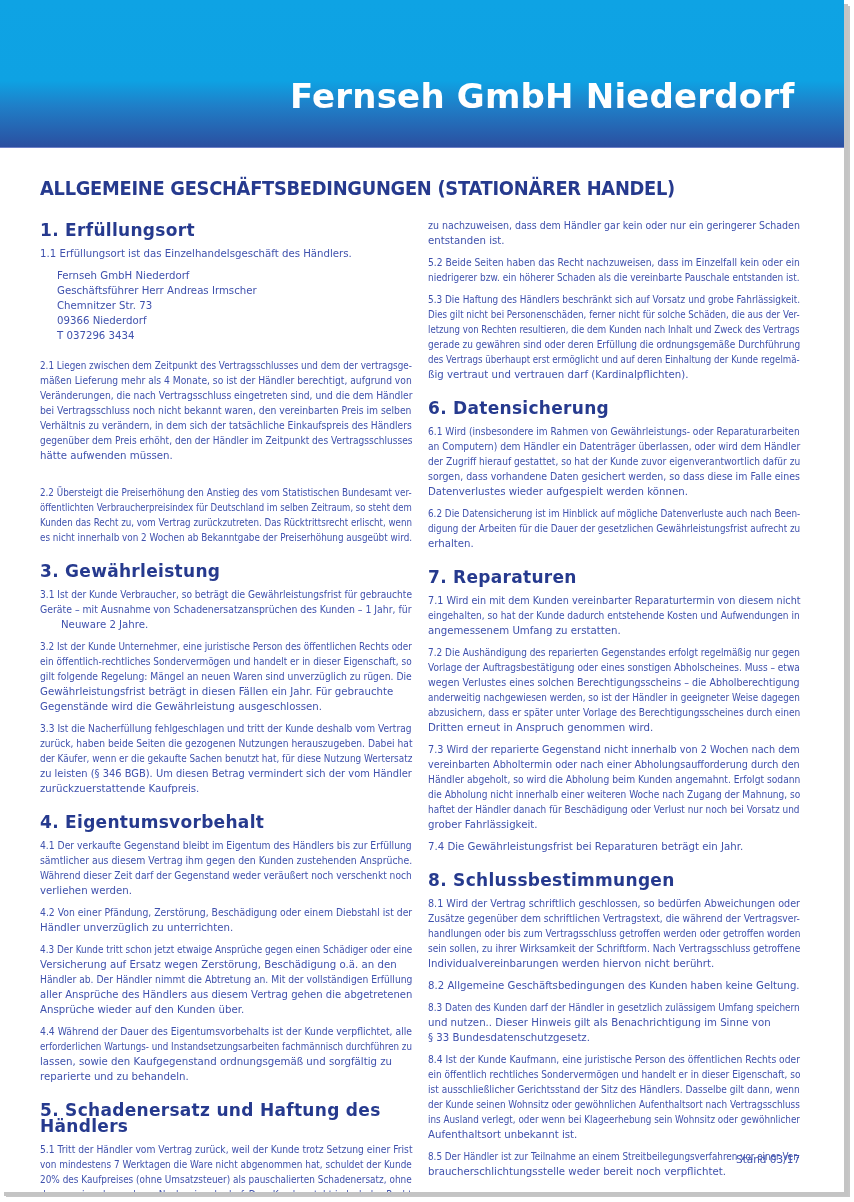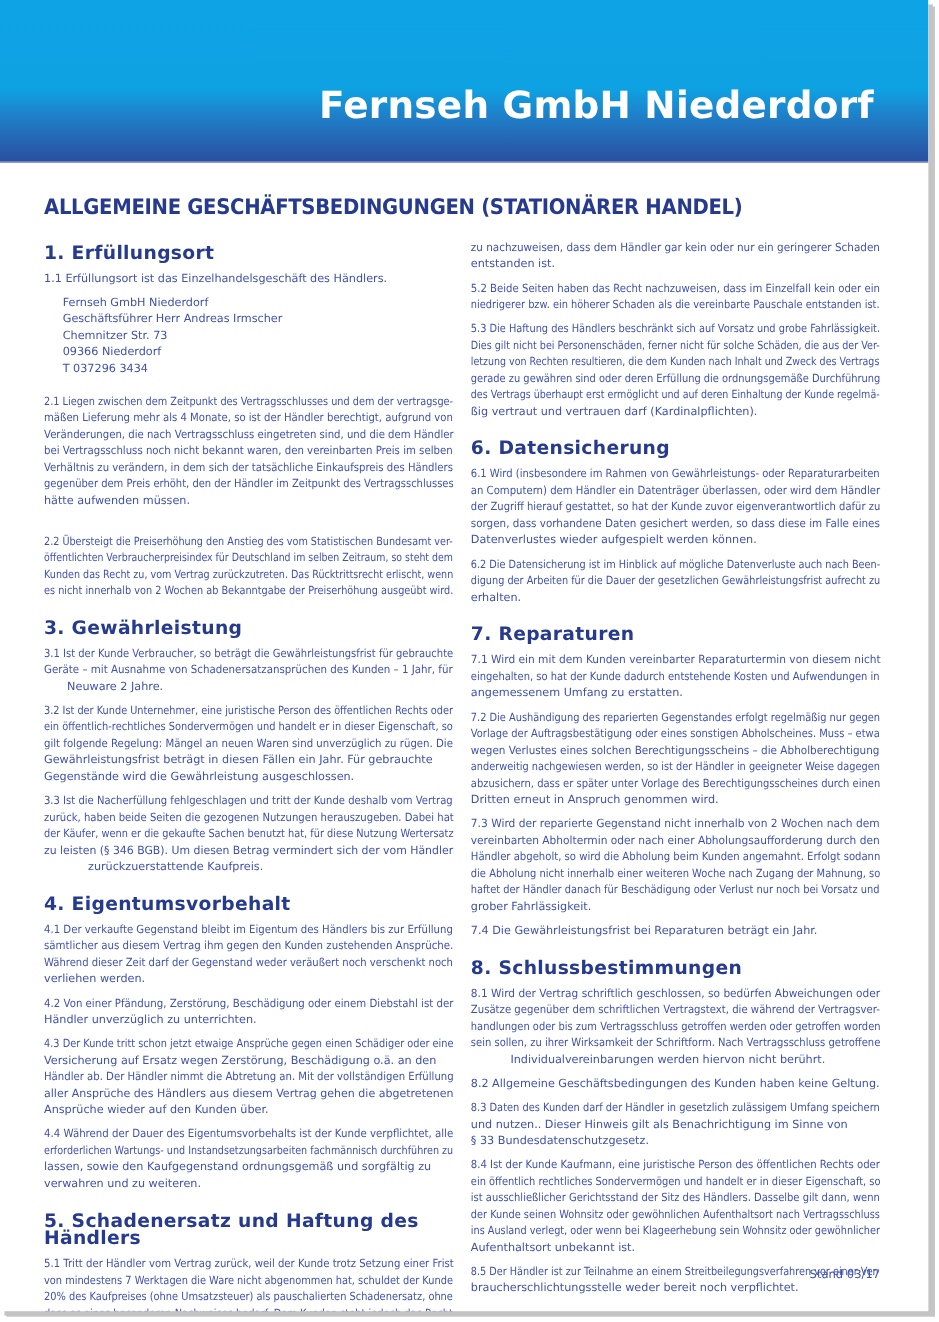--- a/index.html
+++ b/index.html
@@ -141,21 +141,21 @@
         <span class="ln" style="display: block; transform-origin: left center; transform: scaleX(0.879); width: max-content;">ein öffentlich-rechtliches Sondervermögen und handelt er in dieser Eigenschaft, so</span>
         <span class="ln" style="display: block; transform-origin: left center; transform: scaleX(0.907); width: max-content;">gilt folgende Regelung: Mängel an neuen Waren sind unverzüglich zu rügen. Die</span>
         <span class="ln" style="display: block; width: max-content;">Gewährleistungsfrist beträgt in diesen Fällen ein Jahr. Für gebrauchte</span>
         <span class="ln" style="display: block; width: max-content; text-align: right;">Gegenstände wird die Gewährleistung ausgeschlossen.</span>
       </div>
     <div class="para">
         <span class="ln" style="display: block; transform-origin: left center; transform: scaleX(0.894); width: max-content;">3.3 Ist die Nacherfüllung fehlgeschlagen und tritt der Kunde deshalb vom Vertrag</span>
         <span class="ln" style="display: block; transform-origin: left center; transform: scaleX(0.899); width: max-content;">zurück, haben beide Seiten die gezogenen Nutzungen herauszugeben. Dabei hat</span>
         <span class="ln" style="display: block; transform-origin: left center; transform: scaleX(0.873); width: max-content;">der Käufer, wenn er die gekaufte Sachen benutzt hat, für diese Nutzung Wertersatz</span>
         <span class="ln" style="display: block; transform-origin: left center; transform: scaleX(0.971); width: max-content;">zu leisten (§ 346 BGB). Um diesen Betrag vermindert sich der vom Händler</span>
-        <span class="ln" style="display: block; width: max-content; margin-left: 40px;">zurückzuerstattende Kaufpreis.</span>
+        <span class="ln" style="display: block; width: max-content;">zurückzuerstattende Kaufpreis.</span>
       </div>
     <div class="gap-s"></div>
 
     <div class="sec-h">4. Eigentumsvorbehalt</div>
     <div class="para">
         <span class="ln" style="display: block; transform-origin: left center; transform: scaleX(0.905); width: max-content;">4.1 Der verkaufte Gegenstand bleibt im Eigentum des Händlers bis zur Erfüllung</span>
         <span class="ln" style="display: block; transform-origin: left center; transform: scaleX(0.914); width: max-content;">sämtlicher aus diesem Vertrag ihm gegen den Kunden zustehenden Ansprüche.</span>
         <span class="ln" style="display: block; transform-origin: left center; transform: scaleX(0.894); width: max-content;">Während dieser Zeit darf der Gegenstand weder veräußert noch verschenkt noch</span>
         <span class="ln" style="display: block; width: max-content;">verliehen werden.</span>
       </div>
@@ -167,21 +167,21 @@
         <span class="ln" style="display: block; transform-origin: left center; transform: scaleX(0.871); width: max-content;">4.3 Der Kunde tritt schon jetzt etwaige Ansprüche gegen einen Schädiger oder eine</span>
         <span class="ln" style="display: block; width: max-content;">Versicherung auf Ersatz wegen Zerstörung, Beschädigung o.ä. an den</span>
         <span class="ln" style="display: block; transform-origin: left center; transform: scaleX(0.903); width: max-content;">Händler ab. Der Händler nimmt die Abtretung an. Mit der vollständigen Erfüllung</span>
         <span class="ln" style="display: block; transform-origin: left center; transform: scaleX(0.984); width: max-content;">aller Ansprüche des Händlers aus diesem Vertrag gehen die abgetretenen</span>
         <span class="ln" style="display: block; width: max-content;">Ansprüche wieder auf den Kunden über.</span>
       </div>
     <div class="para">
         <span class="ln" style="display: block; transform-origin: left center; transform: scaleX(0.91); width: max-content;">4.4 Während der Dauer des Eigentumsvorbehalts ist der Kunde verpflichtet, alle</span>
         <span class="ln" style="display: block; transform-origin: left center; transform: scaleX(0.857); width: max-content;">erforderlichen Wartungs- und Instandsetzungsarbeiten fachmännisch durchführen zu</span>
         <span class="ln" style="display: block; width: max-content;">lassen, sowie den Kaufgegenstand ordnungsgemäß und sorgfältig zu</span>
-        <span class="ln" style="display: block; width: max-content;">verwahren und zu weiteren.</span>
+        <span class="ln" style="display: block; width: max-content;">reparierte und zu behandeln.</span>
       </div>
     <div class="gap-s"></div>
 
     <div class="sec-h">5. Schadenersatz und Haftung des Händlers</div>
     <div class="para">
         <span class="ln" style="display: block; transform-origin: left center; transform: scaleX(0.901); width: max-content;">5.1 Tritt der Händler vom Vertrag zurück, weil der Kunde trotz Setzung einer Frist</span>
         <span class="ln" style="display: block; transform-origin: left center; transform: scaleX(0.875); width: max-content;">von mindestens 7 Werktagen die Ware nicht abgenommen hat, schuldet der Kunde</span>
         <span class="ln" style="display: block; transform-origin: left center; transform: scaleX(0.877); width: max-content;">20% des Kaufpreises (ohne Umsatzsteuer) als pauschalierten Schadenersatz, ohne</span>
         <span class="ln" style="display: block; transform-origin: left center; transform: scaleX(0.879); width: max-content;">dass es eines besonderen Nachweises bedarf. Dem Kunden steht jedoch das Recht</span>
       </div>
@@ -247,21 +247,21 @@
         <span class="ln" style="display: block; width: max-content;">7.4 Die Gewährleistungsfrist bei Reparaturen beträgt ein Jahr.</span>
       </div>
     <div class="gap-s"></div>
 
     <div class="sec-h">8. Schlussbestimmungen</div>
     <div class="para">
         <span class="ln" style="display: block; transform-origin: left center; transform: scaleX(0.944); width: max-content;">8.1 Wird der Vertrag schriftlich geschlossen, so bedürfen Abweichungen oder</span>
         <span class="ln" style="display: block; transform-origin: left center; transform: scaleX(0.903); width: max-content;">Zusätze gegenüber dem schriftlichen Vertragstext, die während der Vertragsver-</span>
         <span class="ln" style="display: block; transform-origin: left center; transform: scaleX(0.884); width: max-content;">handlungen oder bis zum Vertragsschluss getroffen werden oder getroffen worden</span>
         <span class="ln" style="display: block; transform-origin: left center; transform: scaleX(0.892); width: max-content;">sein sollen, zu ihrer Wirksamkeit der Schriftform. Nach Vertragsschluss getroffene</span>
-        <span class="ln" style="display: block; width: max-content; margin-left: 36px;">Individualvereinbarungen werden hiervon nicht berührt.</span>
+        <span class="ln" style="display: block; width: max-content;">Individualvereinbarungen werden hiervon nicht berührt.</span>
       </div>
     <div class="para">
         <span class="ln" style="display: block; transform-origin: left center; transform: scaleX(0.997); width: max-content;">8.2 Allgemeine Geschäftsbedingungen des Kunden haben keine Geltung.</span>
       </div>
     <div class="para">
         <span class="ln" style="display: block; transform-origin: left center; transform: scaleX(0.877); width: max-content;">8.3 Daten des Kunden darf der Händler in gesetzlich zulässigem Umfang speichern</span>
         <span class="ln" style="display: block; width: max-content;">und nutzen.. Dieser Hinweis gilt als Benachrichtigung im Sinne von</span>
         <span class="ln" style="display: block; width: max-content;">§ 33 Bundesdatenschutzgesetz.</span>
       </div>
     <div class="para">

